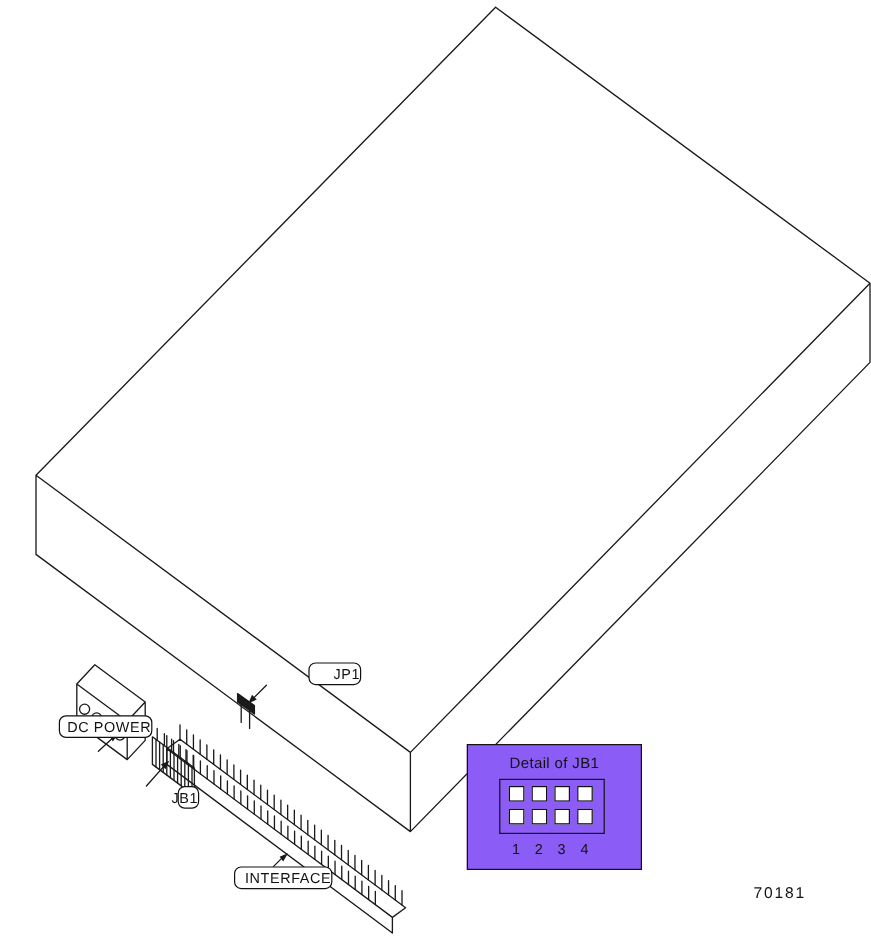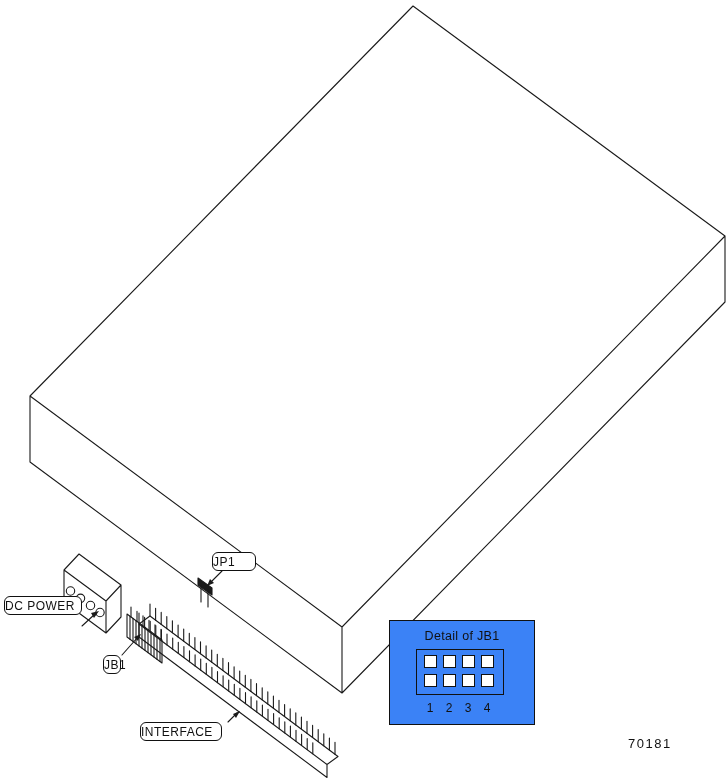--- a/index.html
+++ b/index.html
@@ -18,38 +18,39 @@
   }
   .line-art {
     position: absolute;
     left: 0;
     top: 0;
   }
   .callout {
     position: absolute;
     display: flex;
     align-items: center;
-    justify-content: flex-start;
+    justify-content: flex-end;
     border: 1.6px solid #111111;
     border-radius: 6px;
     background: #ffffff;
     font-size: 12px;
     letter-spacing: 0.5px;
     white-space: nowrap;
     box-sizing: border-box;
     z-index: 2;
+    margin-left: 45px;
   }
   .detail-box {
     position: absolute;
     left: 389px;
     top: 620px;
     width: 146px;
     height: 105px;
     border: 1.5px solid #111111;
-    background: #3b82f6;
+    background: #8b5cf6;
     box-sizing: border-box;
     z-index: 2;
   }
   .detail-title {
     text-align: center;
     margin-top: 8px;
     font-size: 12.5px;
     letter-spacing: 0.3px;
   }
   .pin-grid {
@@ -159,21 +160,21 @@
   </div>
 
   <div class="callout" style="left:103px; top:655px; width:18px; height:19px;">
     <span>JB1</span>
   </div>
 
   <div class="callout" style="left:212px; top:552px; width:44px; height:19px;">
     <span>JP1</span>
   </div>
 
-  <div class="callout" style="left:140px; top:722px; width:82px; height:19px;">
+  <div class="callout" style="left:150px; top:722px; width:82px; height:19px;">
     <span>INTERFACE</span>
   </div>
 
   <div class="detail-box">
     <div class="detail-title">Detail of JB1</div>
 
     <div class="pin-grid">
       <div class="pin-square" style="left:7px;  top:5px;"></div>
       <div class="pin-square" style="left:26px; top:5px;"></div>
       <div class="pin-square" style="left:45px; top:5px;"></div>

